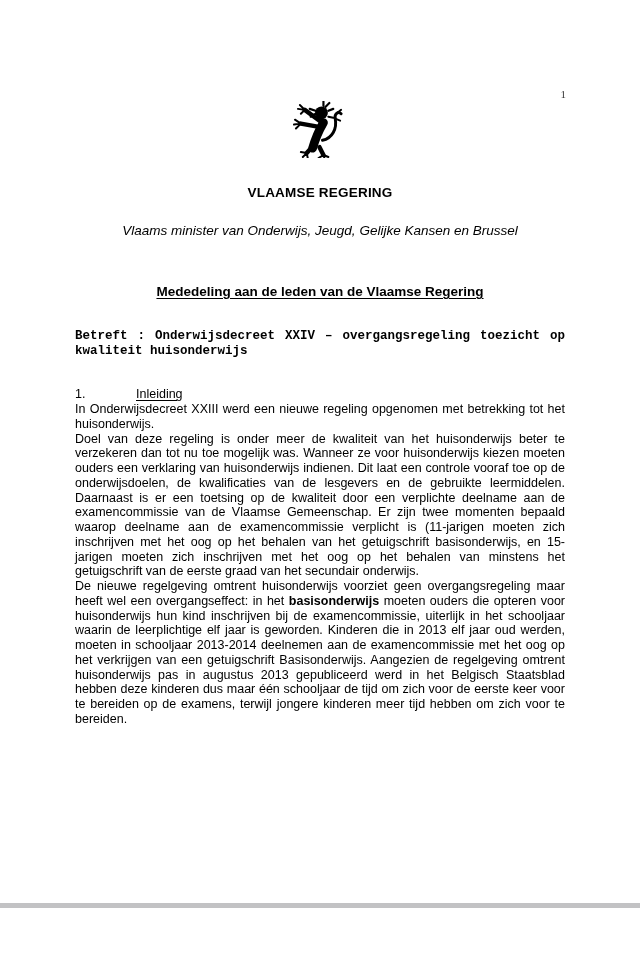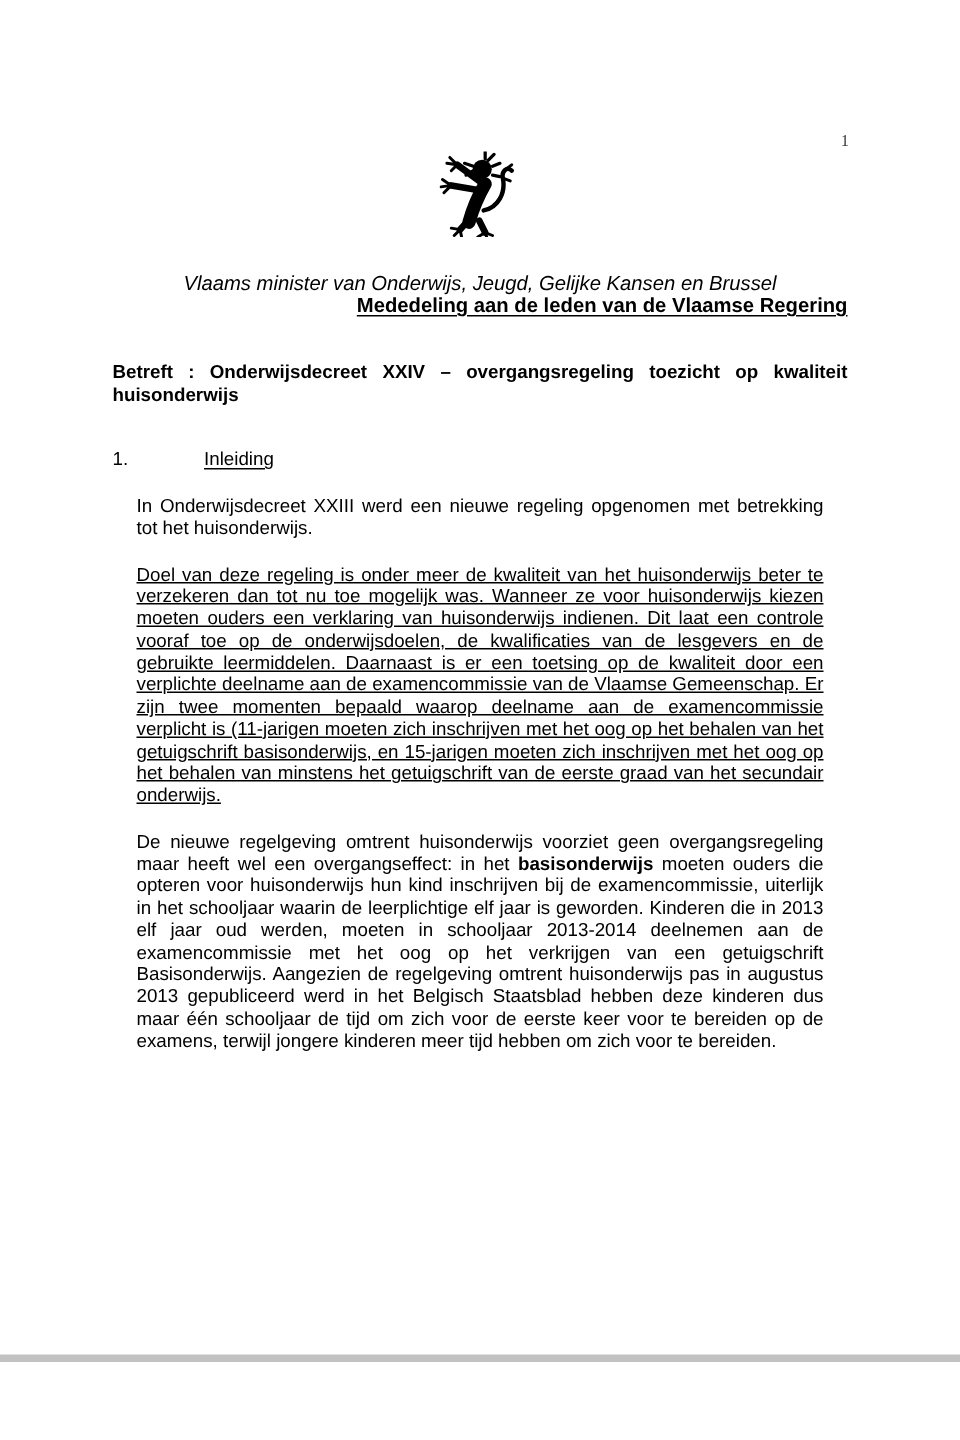--- a/index.html
+++ b/index.html
@@ -31,52 +31,54 @@
     line-height: 14px;
     letter-spacing: 0.2px;
   }
   .minister-line {
     font-size: 13.5px; font-style: italic;
     line-height: 14px;
     margin-top: 24px;
   }
   .content { padding: 0 75px; }
   .doc-title {
-    text-align: right;
+    margin-top: 46px;
+    text-align: center;
     font-size: 13.5px; font-weight: bold;
     line-height: 15px;
     text-decoration: underline;
     text-underline-offset: 2px;
   }
   .subject {
     margin: 30px 0 0 0;
     font-size: 12.5px; font-weight: bold;
     line-height: 15px;
     text-align: justify;
+    font-family: Liberation Mono, monospace;
   }
   .section-heading {
     font-size: 12.5px;
     line-height: 15px;
   }
   .section-heading .sec-num { display: inline-block; width: 61px; }
   .section-heading .sec-title {
     text-decoration: underline;
     text-underline-offset: 2px;
     margin-top: 39px;
   }
   .sh-1 { margin-top: 28px; }
   .sh-2 { margin-top: 30px; }
   p.para {
-    margin: 16px;
+    margin: 0;
     font-size: 12.5px;
     line-height: 14.75px;
     text-align: justify;
   }
   .mt16 { margin-top: 16px; }
-  .mt14 { margin-top: 14px; text-decoration: underline; }
+  .mt14 { margin-top: 14px; }
   .mt15 { margin-top: 15px; }
   .mt13 { margin-top: 13px; }
   .page-separator {
     position: absolute;
     left: 0; top: 903px;
     width: 640px; height: 5px;
     background: #c2c2c4;
   }
 </style>
 </head>
@@ -100,20 +102,21 @@
           <path d="M8 23 L2 19 M8 23 L1 24 M8 23 L3 28" fill="none" stroke-width="2" stroke-linecap="round"></path>
           <path d="M21 45 L14 53" fill="none" stroke-width="4.5" stroke-linecap="round"></path>
           <path d="M14 53 L8 52 M14 53 L10 57 M14 53 L15 58" fill="none" stroke-width="2" stroke-linecap="round"></path>
           <path d="M27 47 L31 55" fill="none" stroke-width="4.5" stroke-linecap="round"></path>
           <path d="M31 55 L26 58 M31 55 L32 58 M31 55 L36 57" fill="none" stroke-width="2" stroke-linecap="round"></path>
           <path d="M30 40 C40 38 45 28 43 18 C42 13 46 10 49 13" fill="none" stroke-width="3" stroke-linecap="round"></path>
           <path d="M43 18 L48 20 M44 13 L49 9" fill="none" stroke-width="2" stroke-linecap="round"></path>
         </g>
       </svg>
     </div>
+    <div class="org-title">VLAAMSE REGERING</div>
     <div class="minister-line">Vlaams minister van Onderwijs, Jeugd, Gelijke Kansen en Brussel</div>
   </div>
 
   <div class="content">
 
     <div class="doc-title">Mededeling aan de leden van de Vlaamse Regering</div>
 
     <p class="subject">Betreft : Onderwijsdecreet XXIV – overgangsregeling toezicht op kwaliteit huisonderwijs</p>
 
     <div class="section-heading sh-1">

